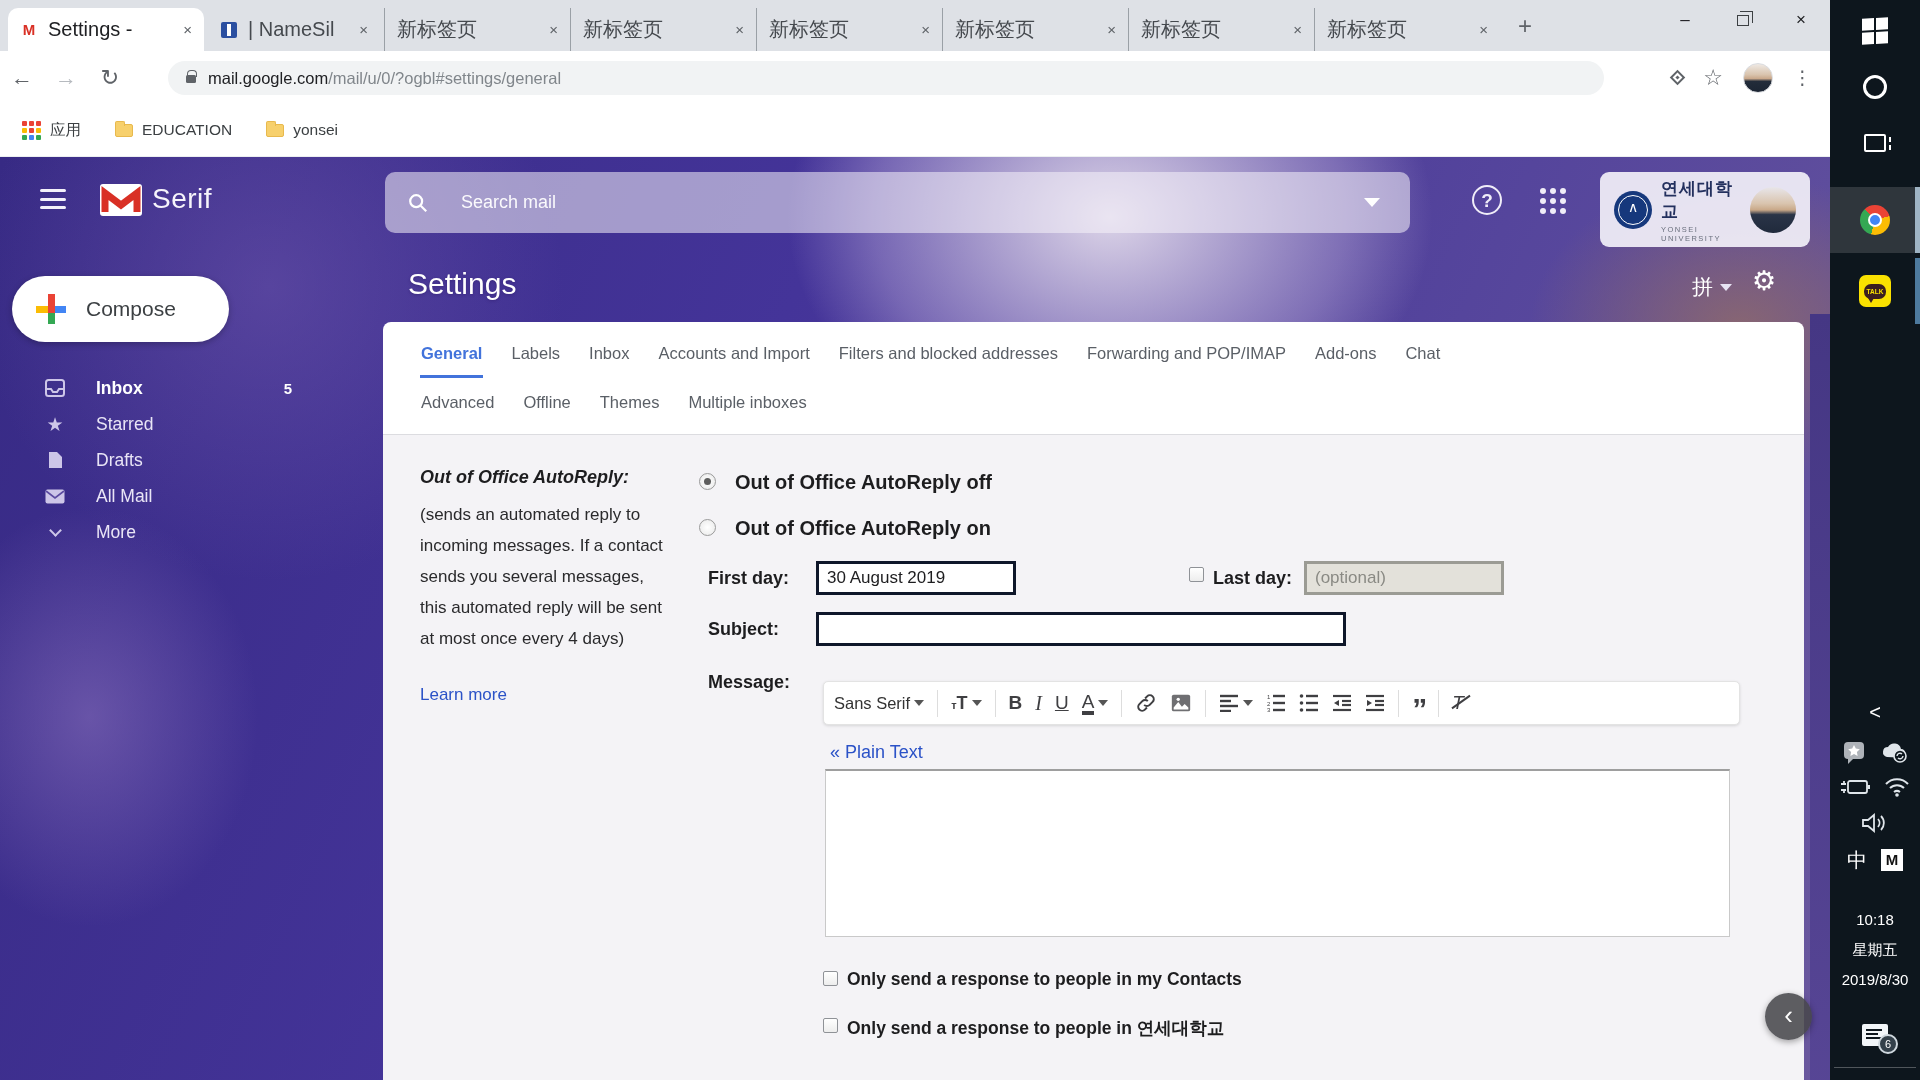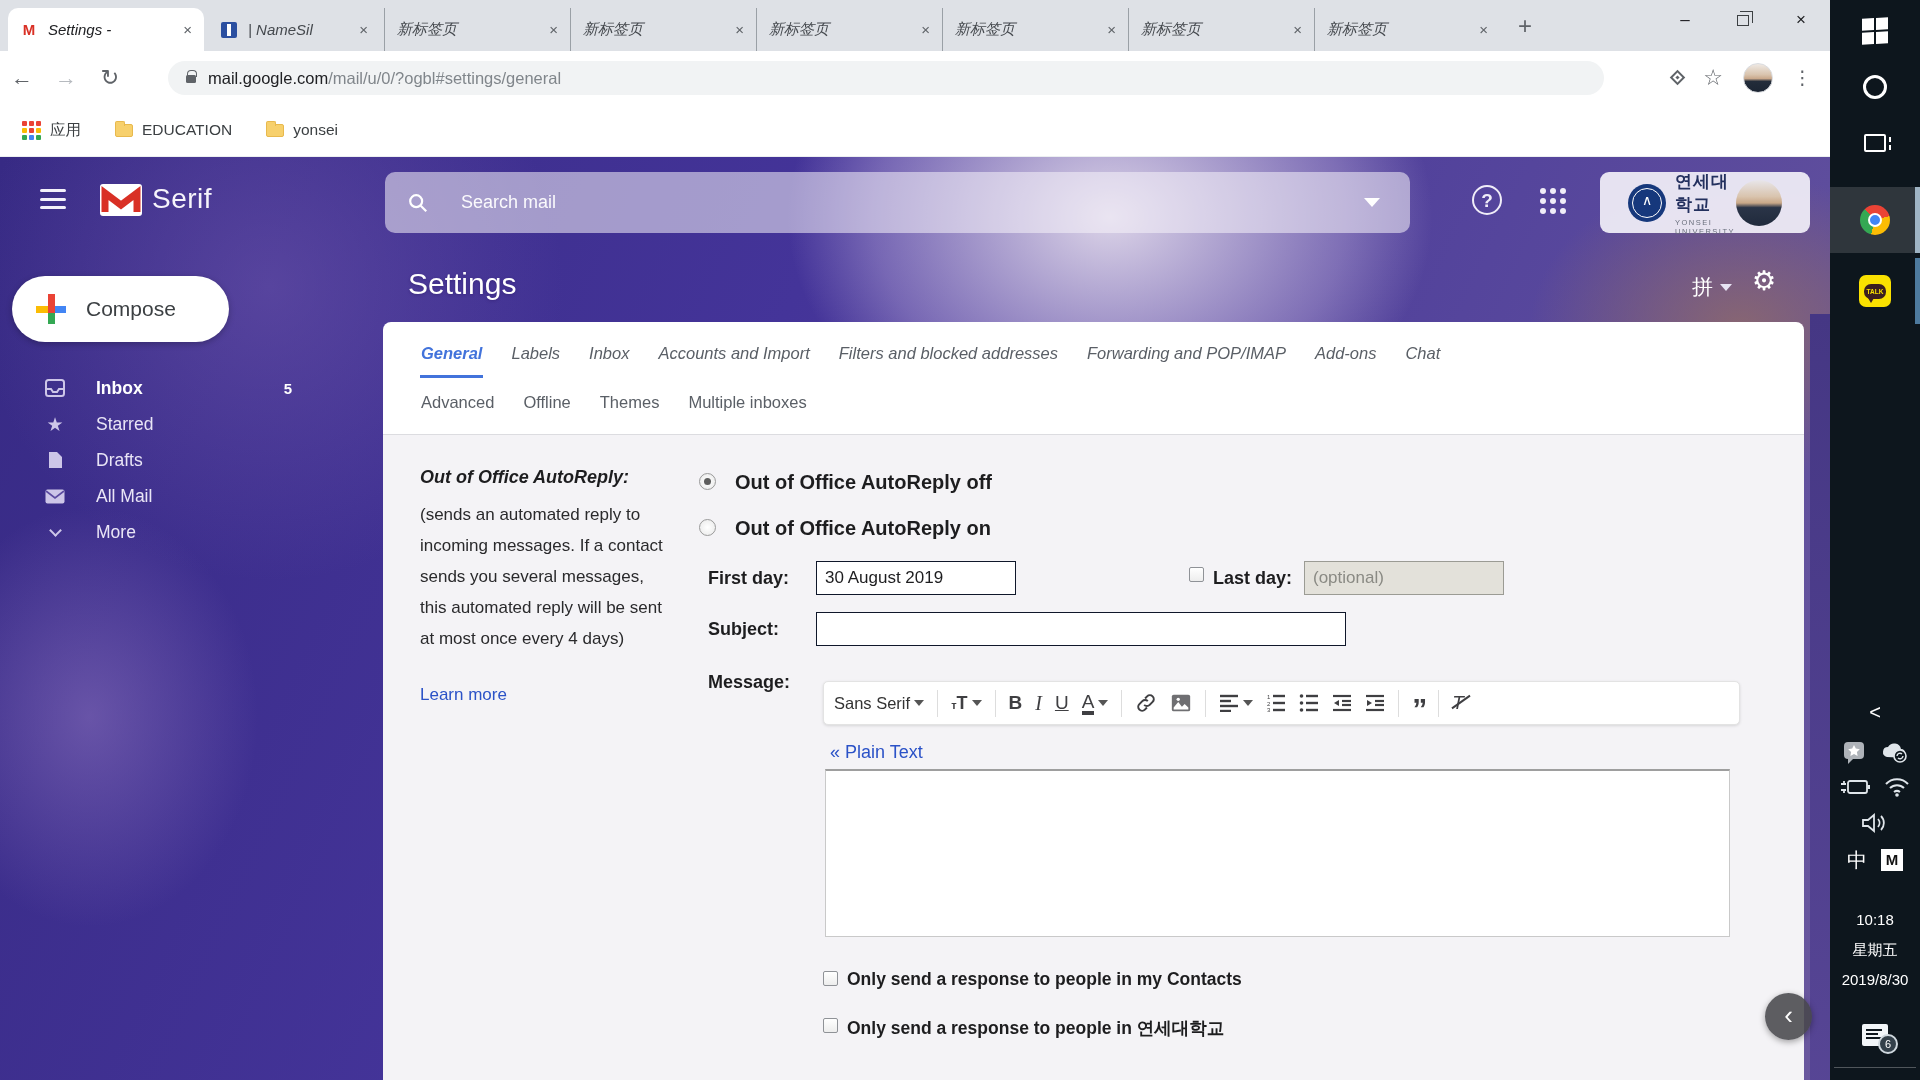--- a/index.html
+++ b/index.html
@@ -8,21 +8,21 @@
   #screen { position:relative; width:1920px; height:1080px; overflow:hidden; background:#fff; }
 
   
   #chrome-window { position:absolute; left:0; top:0; width:1830px; height:1080px; overflow:hidden; }
 
   
   #tabstrip { position:absolute; left:0; top:0; width:1830px; height:51px; background:#dee1e6; }
   .tab { position:absolute; top:8px; height:43px; display:flex; align-items:center; padding:0 12px; }
   .tab.active { background:#fff; border-radius:10px 10px 0 0; }
   .tab .favicon { width:18px; height:18px; margin-right:10px; flex:0 0 auto; display:flex; align-items:center; justify-content:center; }
-  .tab-title { flex:1; font-size:15px; color:#45494e; white-space:nowrap; overflow:hidden;font-style:italic; }
+  .tab-title { flex:1; font-size:20px; color:#45494e; white-space:nowrap; overflow:hidden; }
   .tab.active .tab-title { color:#202124; }
   .tab-close { flex:0 0 auto; font-size:15px; color:#5f6368; margin-left:8px; line-height:1; }
   .tab.divided { border-left:1px solid #9aa0a6; }
   .gmail-favicon { font-weight:bold; color:#d93025; font-size:15px; }
   .namesilo-favicon { width:16px; height:16px; background:#2b4fa0; border-radius:2px; position:relative; }
   .namesilo-favicon::after { content:""; position:absolute; left:6px; top:2px; width:4px; height:12px; background:#fff; }
   #new-tab-btn { position:absolute; left:1508px; top:12px; width:34px; height:30px; font-size:24px; color:#5f6368; text-align:center; line-height:28px; }
   #win-controls { position:absolute; right:0; top:0; height:40px; display:flex; }
   .win-btn { width:58px; height:40px; display:flex; align-items:center; justify-content:center; color:#202124; font-size:17px; }
   .restore-glyph { width:12px; height:11px; border:1.6px solid #3c4043; position:relative; background:#dee1e6; }
@@ -68,21 +68,21 @@
   #hamburger i { display:block; height:3px; background:#f3f1fa; border-radius:2px; margin-bottom:5.5px; }
   #gm-logo { position:absolute; left:100px; top:27px; }
   #gm-brand { position:absolute; left:152px; top:26px; font-size:28px; color:#f6f4fb; letter-spacing:.5px; }
   #gm-search { position:absolute; left:385px; top:15px; width:1025px; height:61px; background:rgba(245,243,250,0.55); border-radius:10px; display:flex; align-items:center; padding:0 22px; }
   #gm-search input { flex:1; background:transparent; border:none; outline:none; font-size:18px; color:#fff; margin-left:32px; font-family:inherit; }
   #gm-search input::placeholder { color:rgba(255,255,255,0.95); opacity:1; }
   #search-dd { width:0; height:0; border-left:8px solid transparent; border-right:8px solid transparent; border-top:9px solid #fff; margin-right:8px; }
   #help-ico { position:absolute; left:1472px; top:28px; width:30px; height:30px; border:2.5px solid #f0edf8; border-radius:50%; color:#f0edf8; font-size:19px; font-weight:bold; text-align:center; line-height:27px; }
   #appgrid-ico { position:absolute; left:1540px; top:31px; display:grid; grid-template-columns:repeat(3,6px); grid-gap:4px; }
   #appgrid-ico i { width:6px; height:6px; border-radius:50%; background:#f0edf8; }
-  #profile-card { position:absolute; left:1600px; top:15px; width:210px; height:61px; background:rgba(242,240,248,0.92); border-radius:9px; display:flex; align-items:center; padding:0 28px; }
+  #profile-card { position:absolute; left:1600px; top:15px; width:210px; height:75px; background:rgba(242,240,248,0.92); border-radius:9px; display:flex; align-items:center; padding:0 14px; }
   .yonsei-seal { width:38px; height:38px; border-radius:50%; background:#16387c; position:relative; flex:0 0 auto; }
   .yonsei-seal::before { content:""; position:absolute; inset:4px; border:1.6px solid #fff; border-radius:50%; }
   .yonsei-seal::after { content:"∧"; position:absolute; left:0; right:0; top:8px; text-align:center; color:#fff; font-size:14px; }
   #profile-org { margin-left:9px; flex:1; }
   #org-name { font-size:17px; font-weight:bold; color:#23305e; letter-spacing:1px; }
   #org-sub { font-size:7.5px; color:#6a6f7d; letter-spacing:1.5px; margin-top:2px; }
   #profile-avatar { width:46px; height:46px; border-radius:50%; flex:0 0 auto; background:linear-gradient(180deg,#e8e6ea 0%,#d9c4ae 36%,#c9a888 50%,#2a3447 60%,#202a3c 100%); }
 
   
   #compose-btn { position:absolute; left:12px; top:119px; width:217px; height:66px; background:#fff; border-radius:33px; box-shadow:0 2px 6px rgba(0,0,0,0.25); display:flex; align-items:center; }
@@ -99,39 +99,39 @@
   .chev-down { width:9px; height:9px; border-left:2.5px solid #cdc6e8; border-bottom:2.5px solid #cdc6e8; transform:rotate(-45deg); margin-top:-4px; }
 
   
   #settings-title { position:absolute; left:408px; top:110px; font-size:30px; color:#fff; text-shadow:0 1px 3px rgba(40,20,90,.4); }
   #ime-badge { position:absolute; left:1692px; top:116px; color:#fff; font-size:21px; display:flex; align-items:center; gap:7px; }
   #ime-badge .dd { width:0; height:0; border-left:6px solid transparent; border-right:6px solid transparent; border-top:7px solid #e8e4f4; }
   #gm-gear { position:absolute; left:1752px; top:108px; color:#fff; font-size:27px; }
 
   
   #settings-card { position:absolute; left:383px; top:165px; width:1421px; height:758px; background:#fff; border-radius:8px 8px 0 0; overflow:hidden; }
-  #card-tabs1 { position:absolute; left:37px; top:14px; display:flex; gap:27px;font-style:italic; }
+  #card-tabs1 { position:absolute; left:37px; top:14px; display:flex; gap:27px; }
   #card-tabs2 { position:absolute; left:37px; top:63px; display:flex; gap:27px; }
   .s-tab { font-size:16.5px; color:#5a5f66; padding:8px 1px 12px; }
   .s-tab.active { color:#4273db; font-weight:bold; border-bottom:3px solid #4273db; }
   #card-divider { position:absolute; left:0; top:112px; width:1421px; height:1px; background:#dcdce0; }
   #form-area { position:absolute; left:0; top:113px; width:1421px; height:645px; background:#f4f3f6; }
 
   .lbl-bold { font-weight:bold; font-size:18px; color:#1d1d1f; }
   #ar-label { position:absolute; left:37px; top:32px;font-style:italic; }
   #ar-desc { position:absolute; left:37px; top:64px; width:244px; font-size:17px; line-height:31px; color:#2a2a2c; }
   #learn-more { position:absolute; left:37px; top:250px; font-size:17px; color:#2b52c7; }
 
   .radio { position:absolute; width:17px; height:17px; border:1px solid #9a9a9a; border-radius:50%; background:radial-gradient(#fff,#e8e8e8); }
   .radio.sel::after { content:""; position:absolute; inset:4px; background:#5d5d5d; border-radius:50%; }
   .radio-label { position:absolute; font-weight:bold; font-size:20px; color:#1d1d1f; }
 
   .chkbox { position:absolute; width:15px; height:15px; border:1px solid #8f9297; background:linear-gradient(#fff,#ededed); border-radius:2px; }
 
-  .fld-input { position:absolute; height:34px; border:1px solid #0f172a; background:#fff; font-size:17px; padding:0 8px; font-family:inherit; color:#1d1d1f; }
+  .fld-input { position:absolute; height:34px; border:3px solid #0f172a; background:#fff; font-size:17px; padding:0 8px; font-family:inherit; color:#1d1d1f; }
   .fld-input.dim { background:#e3e1da; border-color:#9b9b94; }
   .fld-input.dim::placeholder { color:#8a8a84; }
 
   
   #msg-toolbar { position:absolute; left:440px; top:359px; width:917px; height:44px; background:#fff; border:1px solid #e3e3e3; border-radius:5px; box-shadow:0 1px 3px rgba(0,0,0,.12); display:flex; align-items:center; padding:0 10px; gap:13px; }
   .tb-sep { width:1px; height:27px; background:#ddd; flex:0 0 auto; }
   .tb-item { display:flex; align-items:center; gap:4px; color:#3f3f42; flex:0 0 auto; }
   #tb-font-name { font-size:16.5px; color:#333; }
   .tb-caret { width:0; height:0; border-left:5px solid transparent; border-right:5px solid transparent; border-top:6px solid #555; }
   .tb-b { font-weight:bold; font-size:19px; }

